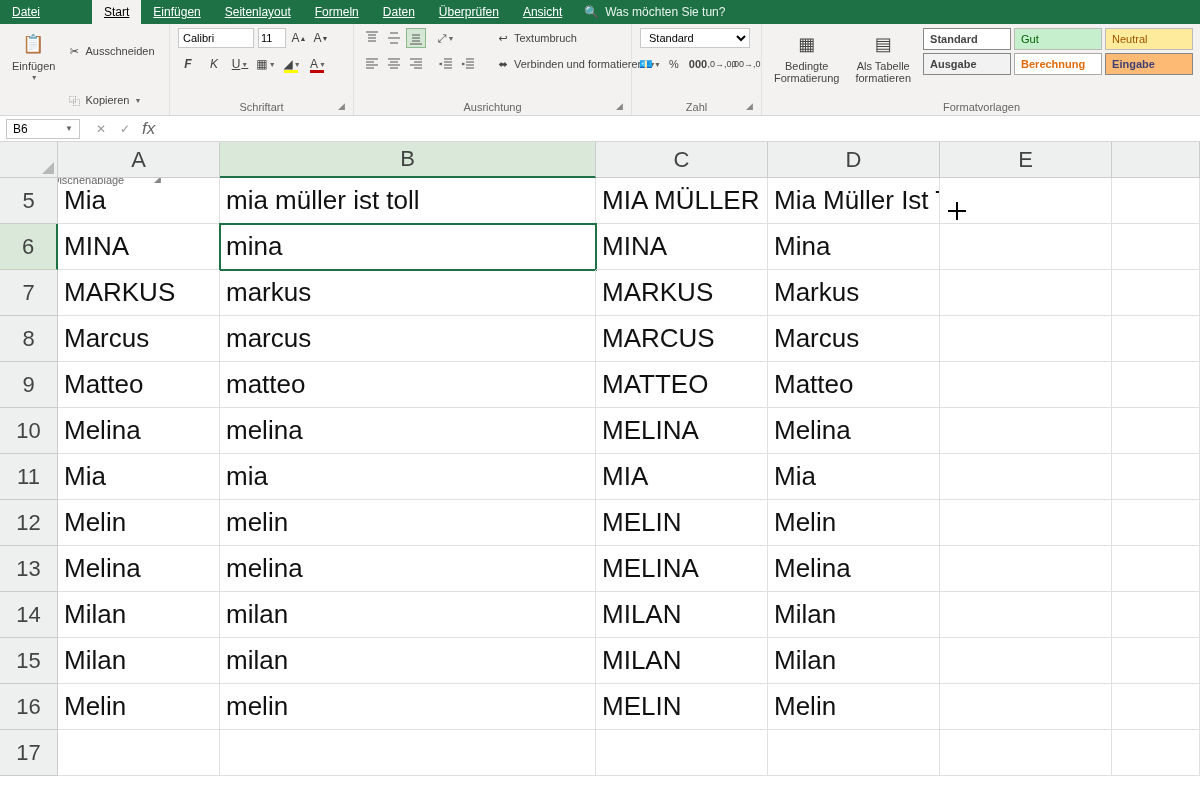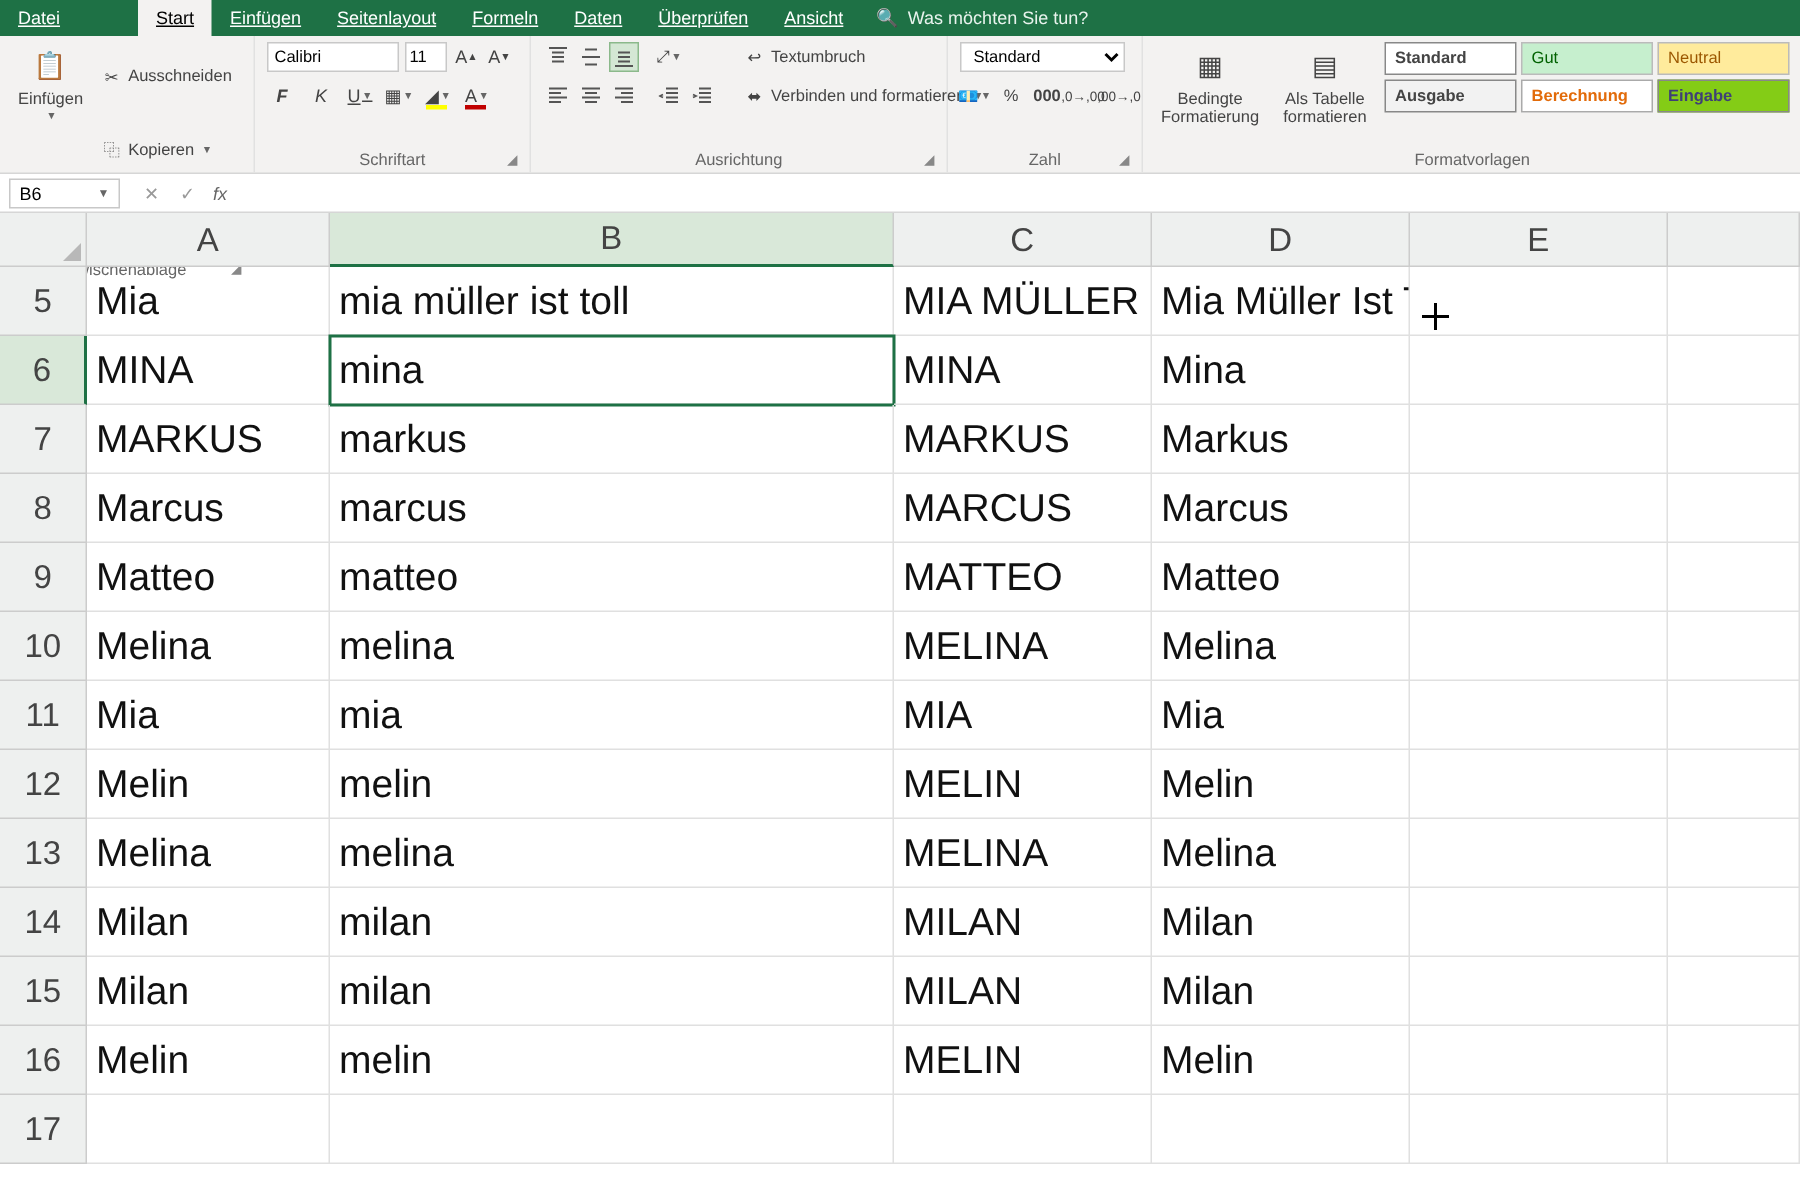--- a/index.html
+++ b/index.html
@@ -23,21 +23,21 @@
 .bigbtn .icon { width: 28px; height: 28px; display: flex; align-items: center; justify-content: center; font-size: 18px; }
 .bigbtn .txt { font-size: 11px; text-align: center; line-height: 1.1; }
 
 .clip-list { display: flex; flex-direction: column; gap: 3px; }
 .clip-list .row { display: flex; align-items: center; gap: 4px; cursor: pointer; white-space: nowrap; }
 .mini-icon { width: 14px; height: 14px; display: inline-flex; align-items: center; justify-content: center; font-size: 11px; }
 
 .font-box { display: flex; flex-direction: column; gap: 6px; }
 .font-top { display: flex; gap: 4px; align-items: center; }
 .font-top select, .font-top input { font-size: 11px; height: 20px; border: 1px solid #c8c8c8; background: #fff; }
-.font-name { width: 88px; padding: 0 4px; }
+.font-name { width: 76px; padding: 0 4px; }
 .font-size { width: 28px; padding: 0 2px; }
 .font-grow, .font-shrink { width: 18px; height: 20px; border: 1px solid transparent; display: flex; align-items: center; justify-content: center; cursor: pointer; font-size: 12px; }
 .font-bottom { display: flex; gap: 6px; align-items: center; }
 .fbtn { width: 20px; height: 20px; display: flex; align-items: center; justify-content: center; cursor: pointer; font-size: 12px; }
 .fbtn.bold { font-weight: bold; font-style: italic; }
 .fbtn.italic { font-style: italic; }
 .fbtn.underline { text-decoration: underline; }
 .dd-arrow { font-size: 7px; color: #666; margin-left: 1px; }
 
 .align-box { display: flex; flex-direction: column; gap: 6px; }
@@ -51,29 +51,29 @@
 .num-box select { width: 110px; height: 20px; font-size: 11px; border: 1px solid #c8c8c8; background: #fff; padding: 0 4px; }
 .num-row { display: flex; gap: 4px; align-items: center; }
 
 .styles-grid { display: grid; grid-template-columns: repeat(3, 88px); gap: 3px; }
 .style-cell { height: 22px; border: 1px solid #bbb; display: flex; align-items: center; padding: 0 6px; font-size: 11px; cursor: pointer; }
 .style-standard { background: #fff; border: 1px solid #888; font-weight: bold; }
 .style-gut { background: #c6efce; color: #006100; }
 .style-neutral { background: #ffeb9c; color: #9c5700; }
 .style-ausgabe { background: #f2f2f2; border: 1px solid #888; font-weight: bold; }
 .style-berechnung { background: #fff; color: #e26b0a; border: 1px solid #aaa; font-weight: bold; }
-.style-eingabe { background: #84cc16; color: #3f3f76; border: 1px solid #888; font-weight: bold; }
+.style-eingabe { background: #fdba74; color: #3f3f76; border: 1px solid #888; font-weight: bold; }
 
 
 .fbar { height: 26px; border-bottom: 1px solid #d6d6d6; display: flex; align-items: center; font-size: 12px; background: #fff; }
 .namebox { width: 74px; height: 20px; border: 1px solid #c8c8c8; margin: 0 6px; padding: 0 6px; display: flex; align-items: center; justify-content: space-between; }
 .namebox .dd-arrow { font-size: 8px; }
 .fbar .fx-btns { display: flex; gap: 2px; margin: 0 4px; }
 .fbar .fx-btns .fbtn2 { width: 22px; height: 20px; display: flex; align-items: center; justify-content: center; color: #999; cursor: pointer; }
-.fbar .fx-label { font-style: italic; font-size: 12px; color: #666; margin: 0 6px 0 2px; }
+.fbar .fx-label { font-style: italic; font-size: 17px; color: #666; margin: 0 6px 0 2px; }
 .fbar .formula { flex: 1; padding: 0 6px; font-size: 13px; color: #222; }
 
 
 .grid-wrap { position: relative; }
 .colhdrs { display: flex; height: 36px; }
 .corner { width: 58px; background: #eef0ef; border-right: 1px solid #ccc; border-bottom: 1px solid #ccc; position: relative; }
 .corner::after { content: ""; position: absolute; right: 3px; bottom: 3px; width: 0; height: 0; border-left: 12px solid transparent; border-bottom: 12px solid #b8b8b8; }
 .colhdr { background: #eef0ef; border-right: 1px solid #ccc; border-bottom: 1px solid #ccc; display: flex; align-items: center; justify-content: center; font-size: 22px; color: #444; }
 .colhdr.sel { background: #d9e8d9; border-bottom: 2px solid #1e7145; }
 

